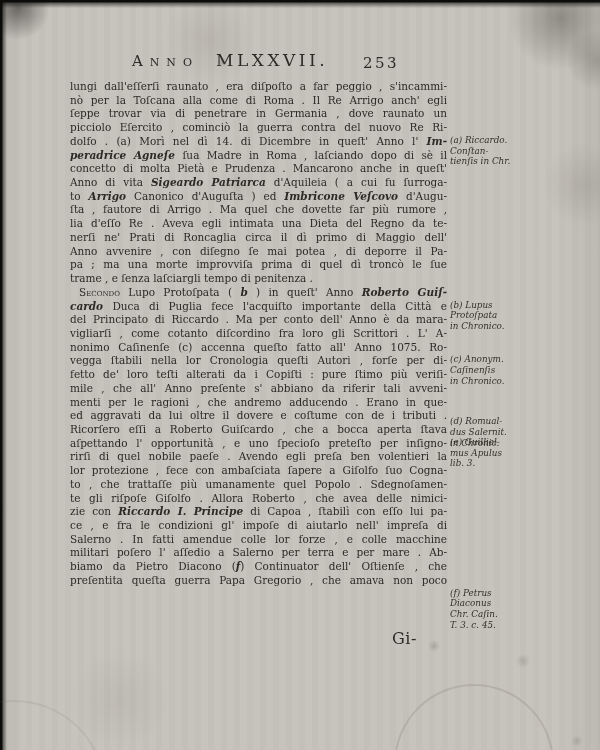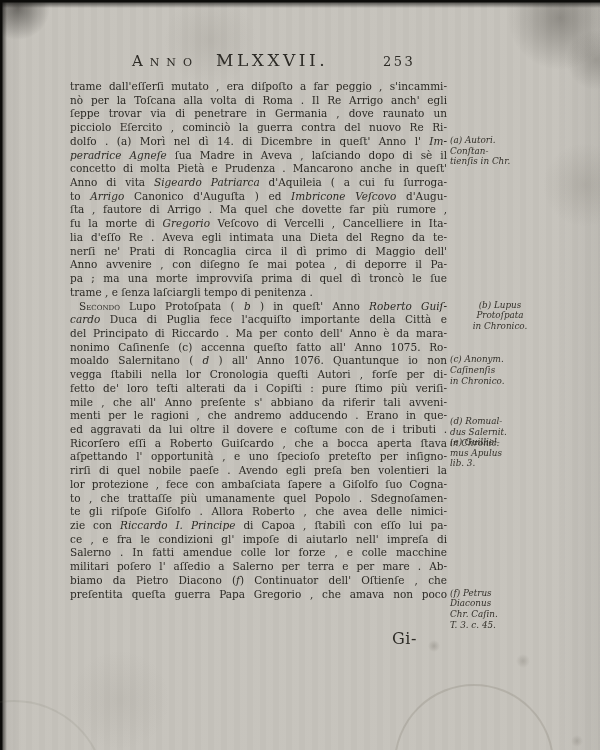--- a/index.html
+++ b/index.html
@@ -27,27 +27,27 @@
     background:linear-gradient(180deg,#0c0c0a 0,#0c0c0a 2px,rgba(12,12,10,0.55) 3px,rgba(12,12,10,0) 8px);}
   .edge-left{position:absolute;left:0;top:0;width:7px;height:750px;
     background:linear-gradient(90deg,#0c0c0a 0,#0c0c0a 2px,rgba(12,12,10,0.5) 3px,rgba(12,12,10,0) 7px);}
   .stain-ring{position:absolute;border-radius:50%;border:2px solid rgba(110,104,92,0.20);}
   .ring-br{left:394px;top:684px;width:156px;height:156px;}
   .ring-bl{left:-78px;top:700px;width:180px;height:180px;border-color:rgba(110,104,92,0.12);}
 
   .header{position:absolute;left:70px;top:50px;width:320px;height:22px;text-align:center;white-space:nowrap;}
   .anno-word{font-variant:small-caps;font-size:15px;letter-spacing:7px;}
   .anno-numeral{font-size:17px;letter-spacing:3.5px;margin-left:12px;}
-  .page-number{position:absolute;left:383px;top:54px;font-size:13px;letter-spacing:2.5px;}
+  .page-number{position:absolute;left:363px;top:54px;font-size:15px;letter-spacing:2.5px;}
 
   .body-text{position:absolute;left:70px;top:80px;width:377px;font-size:10.5px;}
   .line{height:13.72px;line-height:13.72px;text-align:justify;text-align-last:justify;white-space:normal;}
   .line.end{text-align-last:left;}
   .line.indent{padding-left:9px;}
-  .it{font-style:italic;}
+  .it{font-style:italic;font-weight:bold;}
   .sc{font-variant:small-caps;}
 
   .margin-notes{position:absolute;left:0;top:0;width:600px;height:750px;pointer-events:none;}
   .note{position:absolute;left:450px;width:100px;font-size:8.8px;line-height:10.8px;font-style:italic;color:#33302a;}
 
   .catchword{position:absolute;left:392px;top:629px;font-size:16px;letter-spacing:0.5px;}
 </style>
 </head>
 <body>
 
@@ -57,41 +57,40 @@
   <div class="stain-ring ring-br"></div>
   <div class="stain-ring ring-bl"></div>
 
   <div class="header">
     <span class="anno-word">Anno</span>
     <span class="anno-numeral">MLXXVII.</span>
   </div>
   <div class="page-number">253</div>
 
   <div class="body-text">
-      <div class="line"><span>trame dall'eſſerſi mutato , era diſpoſto a far peggio , s'incammi-</span></div>
-      <div class="line"><span>nò per la Toſcana alla volta di Roma . Il Re Arrigo anch' egli</span></div>
+      <div class="line"><span>lungi dall'eſſerſi raunato , era diſpoſto a far peggio , s'incammi-</span></div>
+      <div class="line"><span>nò per la Toſcana alla come di Roma . Il Re Arrigo anch' egli</span></div>
       <div class="line"><span>ſeppe trovar via di penetrare in Germania , dove raunato un</span></div>
       <div class="line"><span>picciolo Eſercito , cominciò la guerra contra del nuovo Re Ri-</span></div>
       <div class="line"><span>dolfo . (a) Morì nel dì 14. di Dicembre in queſt' Anno l' </span><span class="it">Im-</span></div>
-      <div class="line"><span class="it">peradrice Agneſe </span><span>ſua Madre in Aveva , laſciando dopo di sè il</span></div>
+      <div class="line"><span class="it">peradrice Agneſe </span><span>ſua Madre in Roma , laſciando dopo di sè il</span></div>
       <div class="line"><span>concetto di molta Pietà e Prudenza . Mancarono anche in queſt'</span></div>
       <div class="line"><span>Anno di vita </span><span class="it">Sigeardo Patriarca</span><span> d'Aquileia ( a cui fu ſurroga-</span></div>
       <div class="line"><span>to </span><span class="it">Arrigo</span><span> Canonico d'Auguſta ) ed </span><span class="it">Imbricone Veſcovo</span><span> d'Augu-</span></div>
       <div class="line"><span>ſta , fautore di Arrigo . Ma quel che dovette far più rumore ,</span></div>
-      <div class="line"><span>fu la morte di </span><span class="it">Gregorio</span><span> Veſcovo di Vercelli , Cancelliere in Ita-</span></div>
       <div class="line"><span>lia d'eſſo Re . Aveva egli intimata una Dieta del Regno da te-</span></div>
       <div class="line"><span>nerſi ne' Prati di Roncaglia circa il dì primo di Maggio dell'</span></div>
       <div class="line"><span>Anno avvenire , con diſegno ſe mai potea , di deporre il Pa-</span></div>
       <div class="line"><span>pa ; ma una morte improvviſa prima di quel dì troncò le ſue</span></div>
       <div class="line end"><span>trame , e ſenza laſciargli tempo di penitenza .</span></div>
       <div class="line indent"><span class="sc">Secondo</span><span> Lupo Protoſpata ( </span><span class="it">b</span><span> ) in queſt' Anno </span><span class="it">Roberto Guiſ-</span></div>
       <div class="line"><span class="it">cardo</span><span> Duca di Puglia fece l'acquiſto importante della Città e</span></div>
       <div class="line"><span>del Principato di Riccardo . Ma per conto dell' Anno è da mara-</span></div>
+      <div class="line"><span>vigliarſi , come cotanto diſcordino fra loro gli Scrittori . L' A-</span></div>
       <div class="line"><span>nonimo Caſinenſe (c) accenna queſto fatto all' Anno 1075. Ro-</span></div>
-      <div class="line"><span>moaldo Salernitano ( </span><span class="it">d</span><span> ) all' Anno 1076. Quantunque io non</span></div>
       <div class="line"><span>vegga ſtabili nella lor Cronologia queſti Autori , forſe per di-</span></div>
       <div class="line"><span>fetto de' loro teſti alterati da i Copiſti : pure ſtimo più veriſi-</span></div>
       <div class="line"><span>mile , che all' Anno preſente s' abbiano da riferir tali avveni-</span></div>
       <div class="line"><span>menti per le ragioni , che andremo adducendo . Erano in que-</span></div>
       <div class="line"><span>ed aggravati da lui oltre il dovere e coſtume con de i tributi .</span></div>
       <div class="line"><span>Ricorſero eſſi a Roberto Guiſcardo , che a bocca aperta ſtava</span></div>
       <div class="line"><span>aſpettando l' opportunità , e uno ſpecioſo preteſto per inſigno-</span></div>
       <div class="line"><span>rirſi di quel nobile paeſe . Avendo egli preſa ben volentieri la</span></div>
       <div class="line"><span>lor protezione , fece con ambaſciata ſapere a Giſolfo ſuo Cogna-</span></div>
       <div class="line"><span>to , che trattaſſe più umanamente quel Popolo . Sdegnoſamen-</span></div>
@@ -99,25 +98,25 @@
       <div class="line"><span>zie con </span><span class="it">Riccardo I. Principe</span><span> di Capoa , ſtabilì con eſſo lui pa-</span></div>
       <div class="line"><span>ce , e fra le condizioni gl' impoſe di aiutarlo nell' impreſa di</span></div>
       <div class="line"><span>Salerno . In fatti amendue colle lor forze , e colle macchine</span></div>
       <div class="line"><span>militari poſero l' aſſedio a Salerno per terra e per mare . Ab-</span></div>
       <div class="line"><span>biamo da Pietro Diacono (</span><span class="it">f</span><span>) Continuator dell' Oſtienſe , che</span></div>
       <div class="line"><span>preſentita queſta guerra Papa Gregorio , che amava non poco</span></div>
     </div>
 
   <div class="margin-notes">
       <div class="note" style="top: 134.88px;">
-        <div>(a) Autori.</div>
+        <div>(a) Riccardo.</div>
         <div>Conſtan-</div>
         <div>tienſis in Chr.</div>
       </div>
-      <div class="note" style="top: 299.52px; text-align: center;">
+      <div class="note" style="top: 299.52px;">
         <div>(b) Lupus</div>
         <div>Protoſpata</div>
         <div>in Chronico.</div>
       </div>
       <div class="note" style="top: 354.4px;">
         <div>(c) Anonym.</div>
         <div>Caſinenſis</div>
         <div>in Chronico.</div>
       </div>
       <div class="note" style="top: 416px;">

